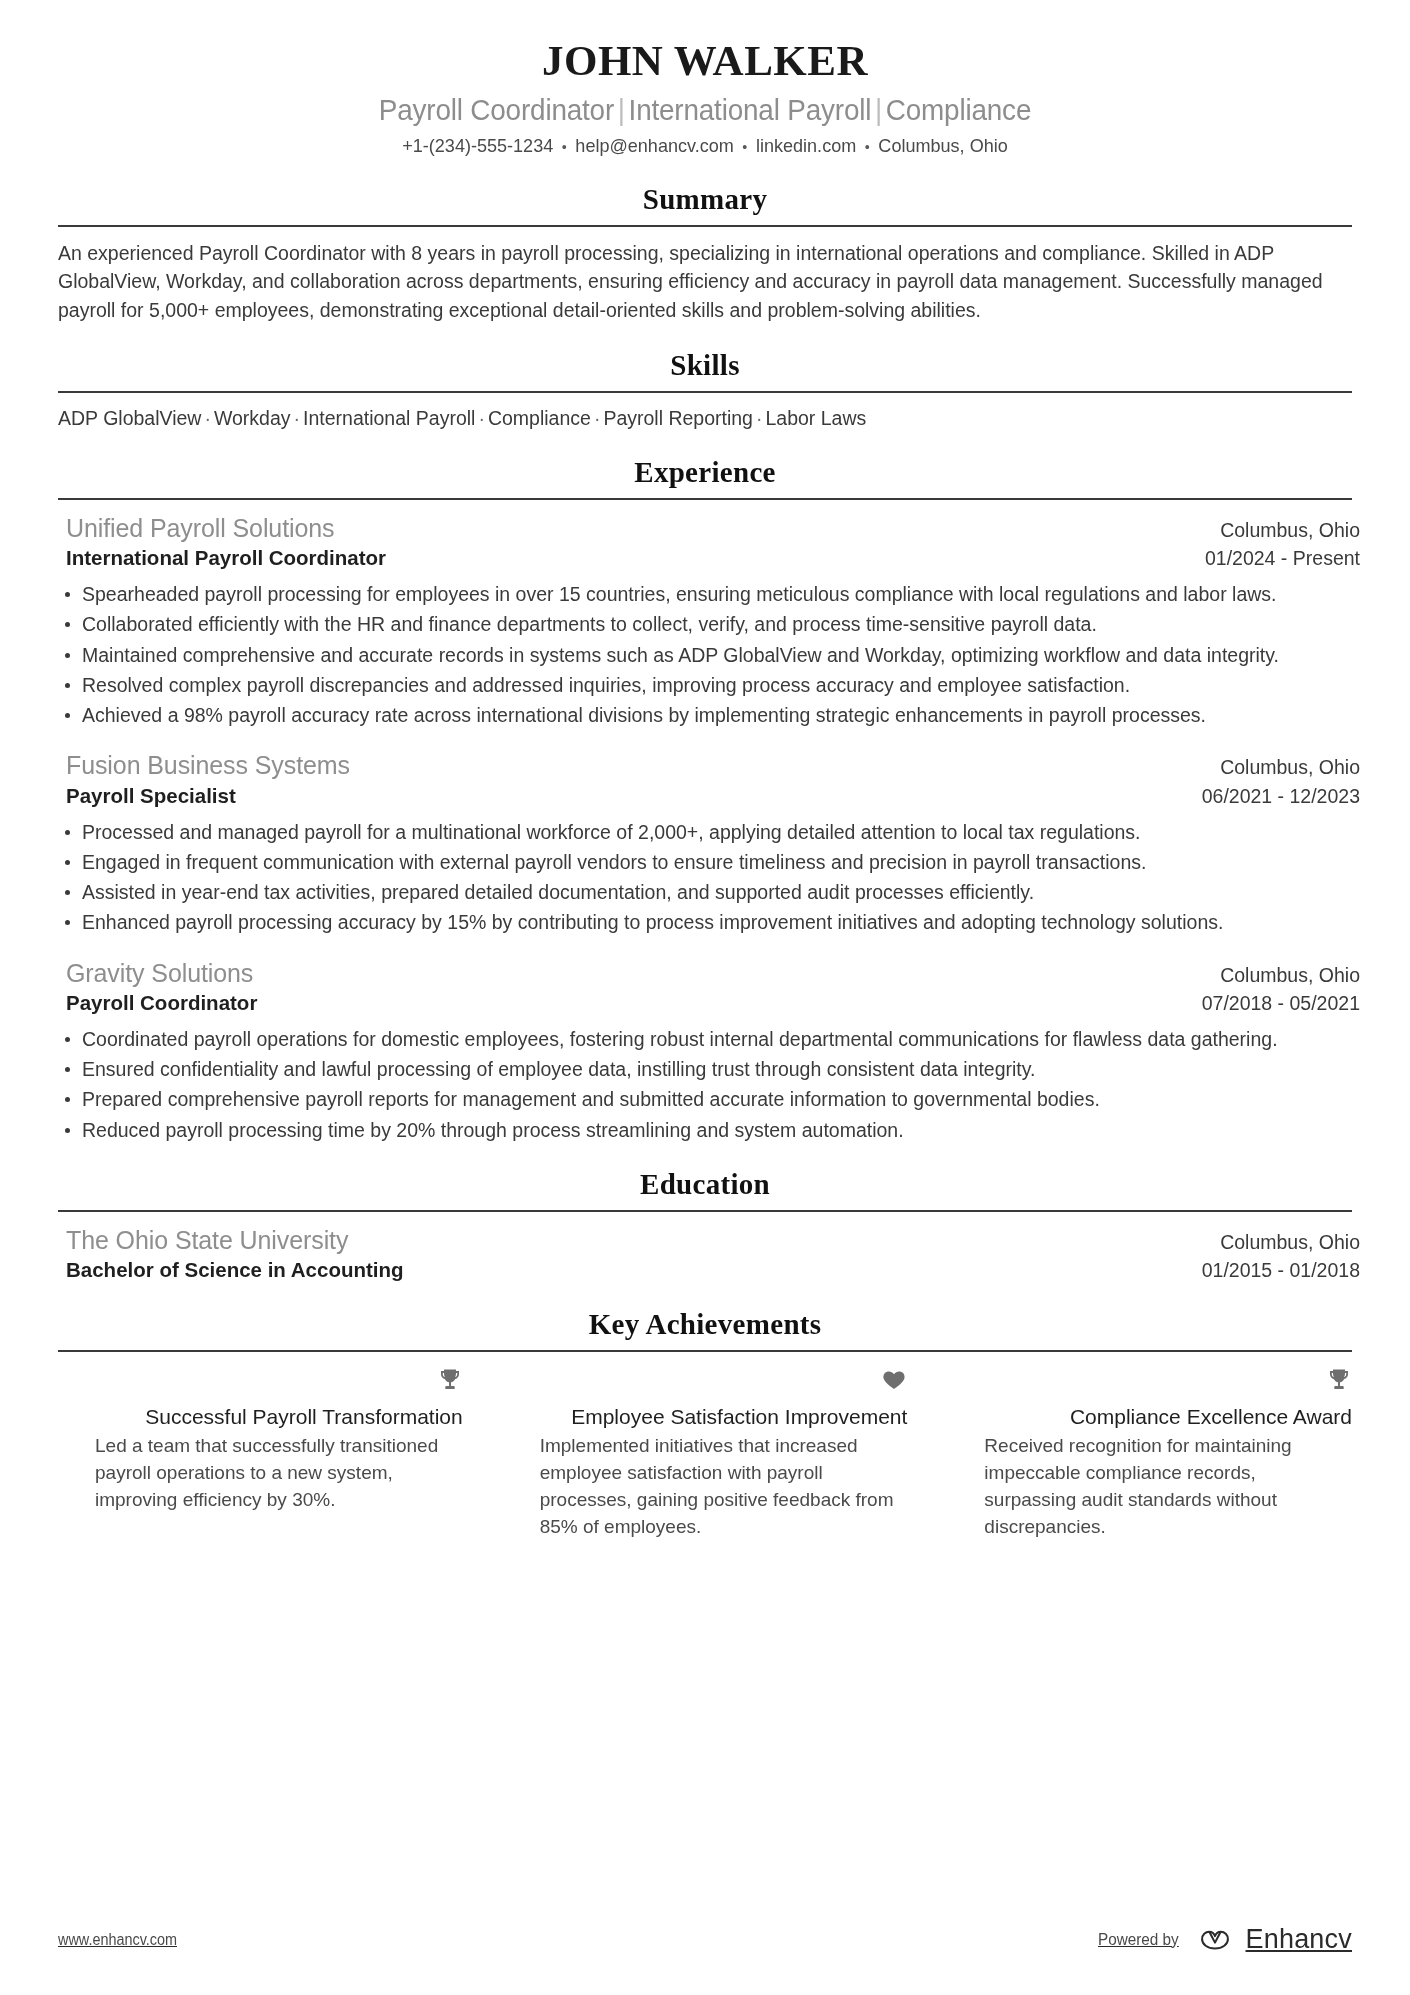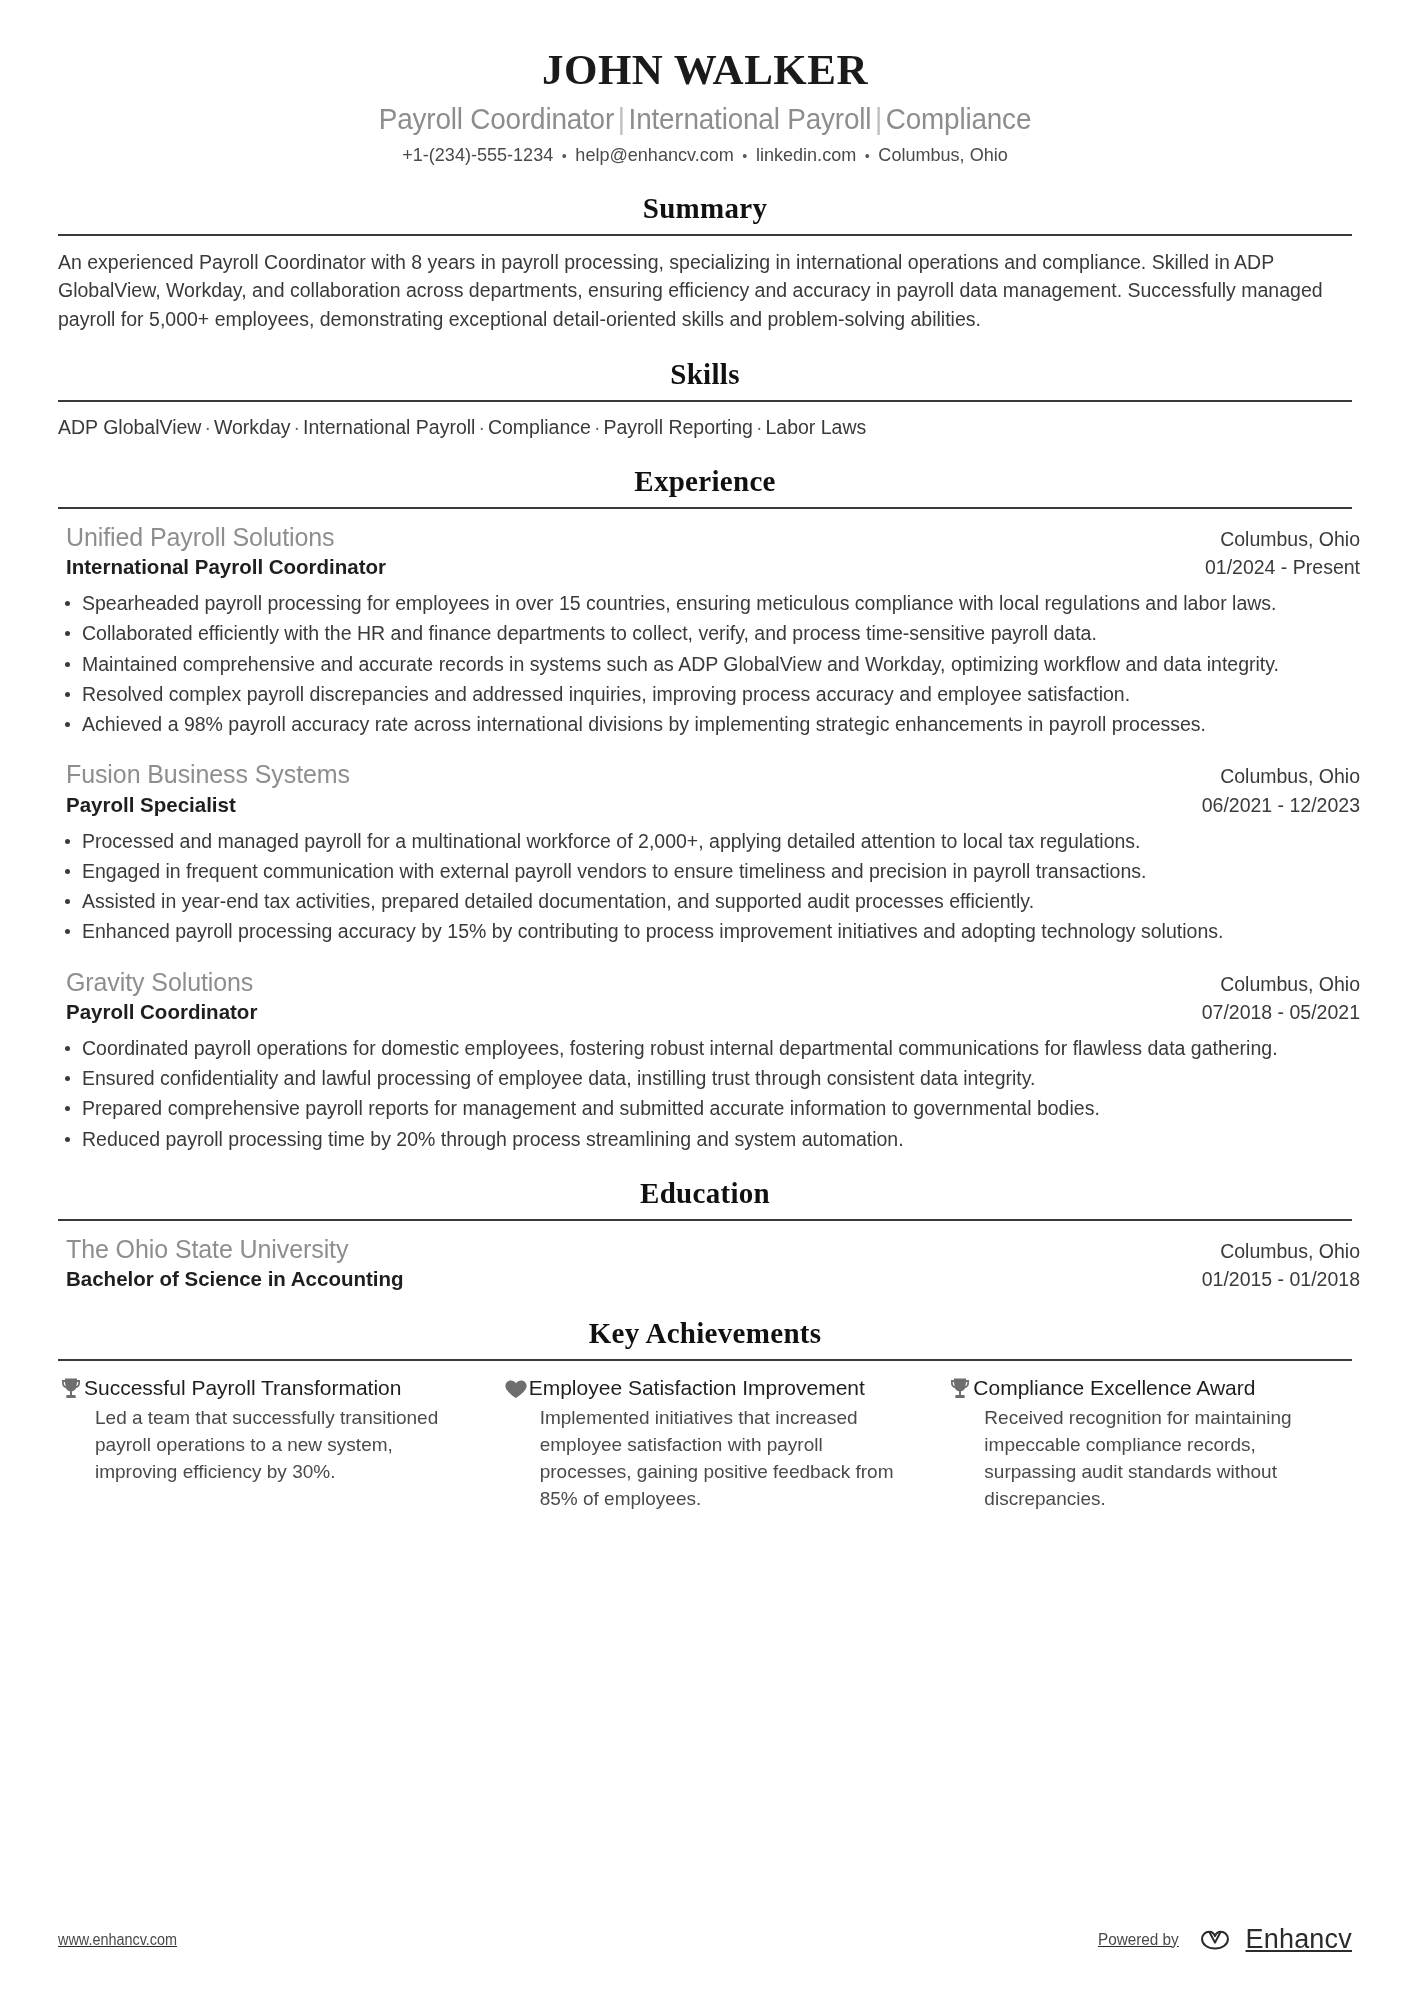--- a/index.html
+++ b/index.html
@@ -27,21 +27,20 @@
   .hdr { text-align: center; }
 
   .hdr-name {
     font-family: "Liberation Serif", serif;
     font-weight: bold;
     font-size: 43px;
     letter-spacing: 0.5px;
     color: #1a1a1a;
     line-height: 1.15;
     margin-bottom: 6px;
-    margin-top: 9px;
   }
 
   .hdr-title {
     font-size: 30px;
     color: #8d8d8d;
     font-weight: 400;
     line-height: 1.25;
     letter-spacing: -0.2px;
     transform: scaleX(0.93);
     transform-origin: center;
@@ -167,21 +166,23 @@
   
   .ka-grid {
     display: flex;
     gap: 40px;
     margin-top: 2px;
   }
   .ka-col { flex: 1 1 0; min-width: 0; }
 
   .ka-head {
     display: flex;
-    align-items: center;
+    align-items: flex-end;
+    gap: 11px;
+    flex-direction: column;
   }
   .ka-icon {
     flex: 0 0 auto;
     width: 26px;
     height: 26px;
     margin-top: 3px;
     color: #6e6e6e;
     display: inline-flex;
     align-items: center;
     justify-content: center;

